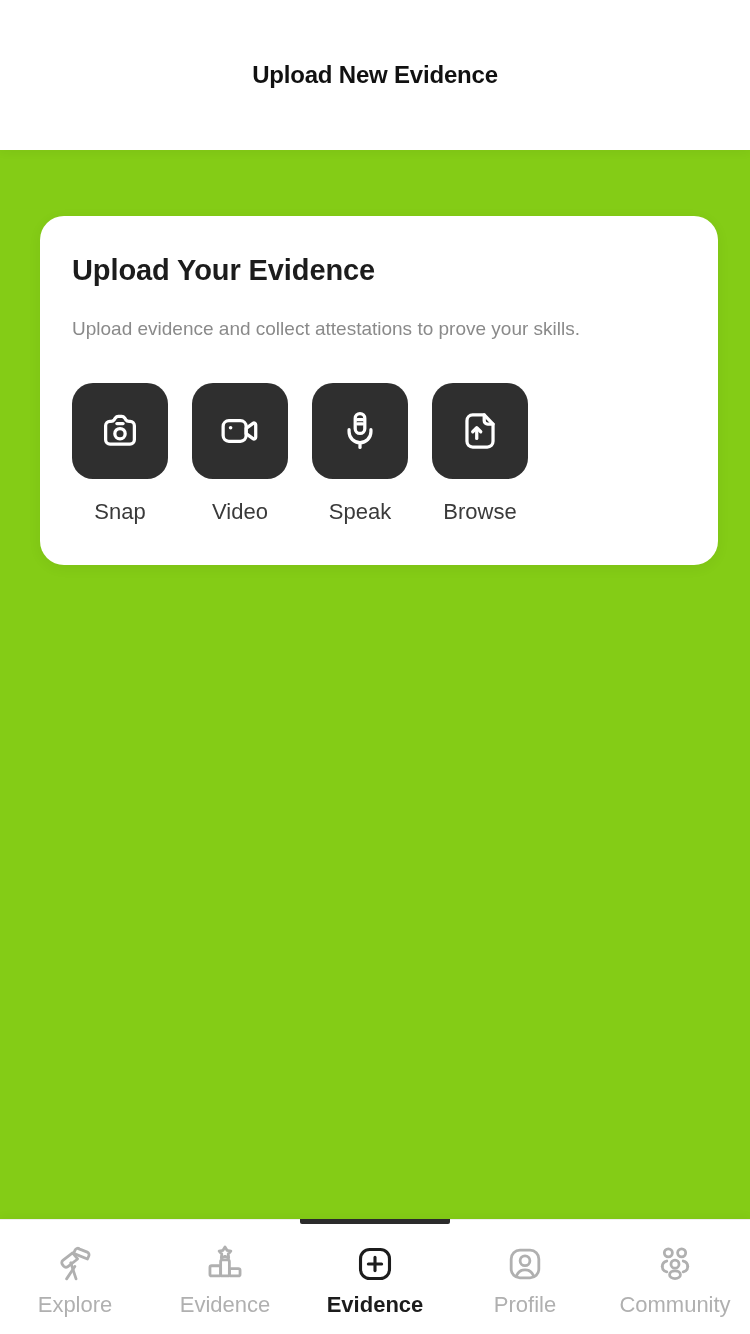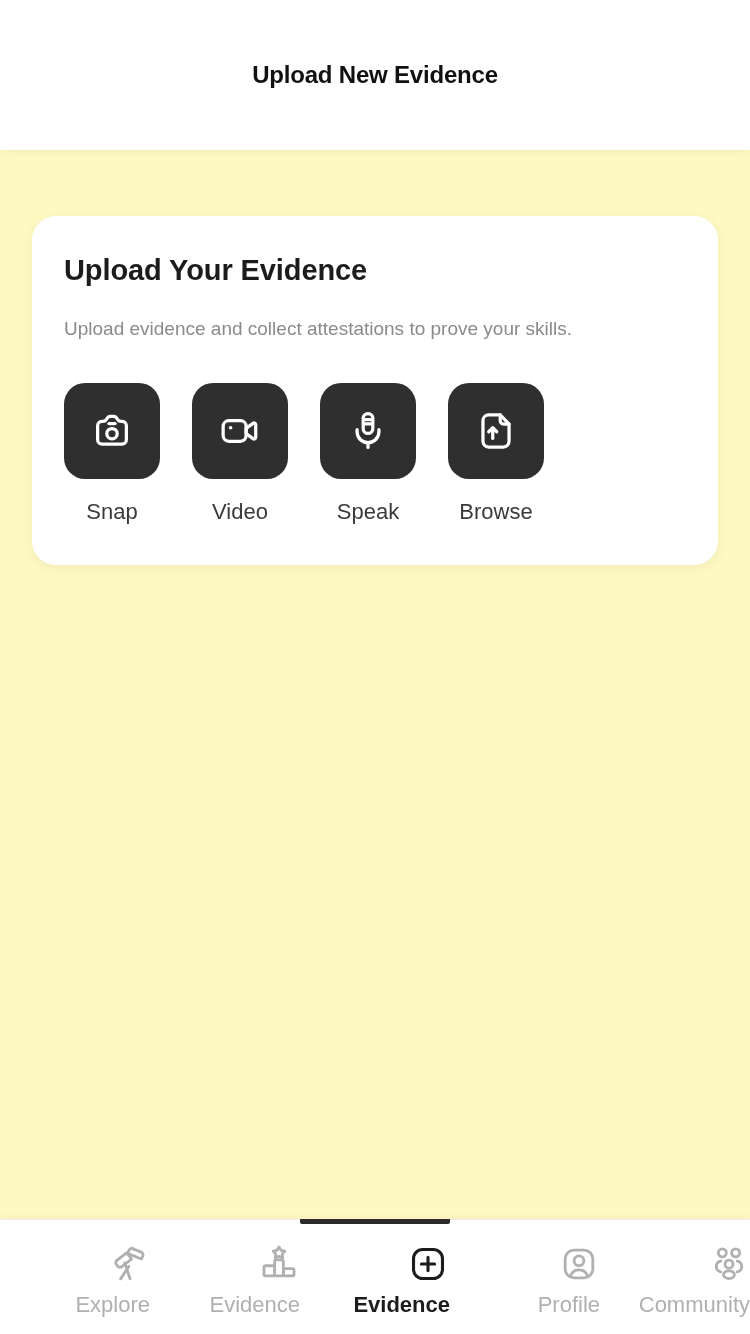--- a/index.html
+++ b/index.html
@@ -29,22 +29,22 @@
   .header-title {
     font-size:24px;
     font-weight:bold;
     color:#111111;
     letter-spacing:-0.2px;
   }
 
   
   .content {
     flex:1 1 auto;
-    background:#fef9c3;
-    padding:66px 32px 0 32px;
+    background:#84cc16;
+    padding:66px 32px 0 40px;
     overflow:hidden;
   }
 
   .card {
     background:#ffffff;
     border-radius:24px;
     padding:38px 32px 40px 32px;
     box-shadow:0 3px 14px rgba(0,0,0,0.055);
   }
   .card-title {
@@ -59,21 +59,21 @@
     color:#8a8a8a;
     line-height:1.68;
     margin-bottom:38px;
     max-width:600px;
   }
 
   
   .actions {
     display:flex;
     justify-content:flex-start;
-    gap:32px;
+    gap:24px;
   }
   .action {
     width:96px;
     display:flex; flex-direction:column; align-items:center;
     cursor:pointer;
   }
   .action-tile {
     width:96px; height:96px;
     background:#2f2f2f;
     border-radius:21px;
@@ -97,21 +97,21 @@
     border-top:1px solid #eeeeee;
     box-shadow:0 -2px 10px rgba(0,0,0,0.04);
     position:relative;
     z-index:5;
   }
   .nav-item {
     flex:1 1 0;
     height:100%;
     position:relative;
     display:flex; flex-direction:column;
-    align-items:flex-end; justify-content:flex-start;
+    align-items:center; justify-content:flex-start;
     padding-top:22px;
     cursor:pointer;
   }
   .nav-indicator {
     position:absolute;
     top:-1px; left:50%;
     transform:translateX(-50%);
     width:150px; height:5px;
     background:#2b2b2b;
     border-radius:0 0 2px 2px;

